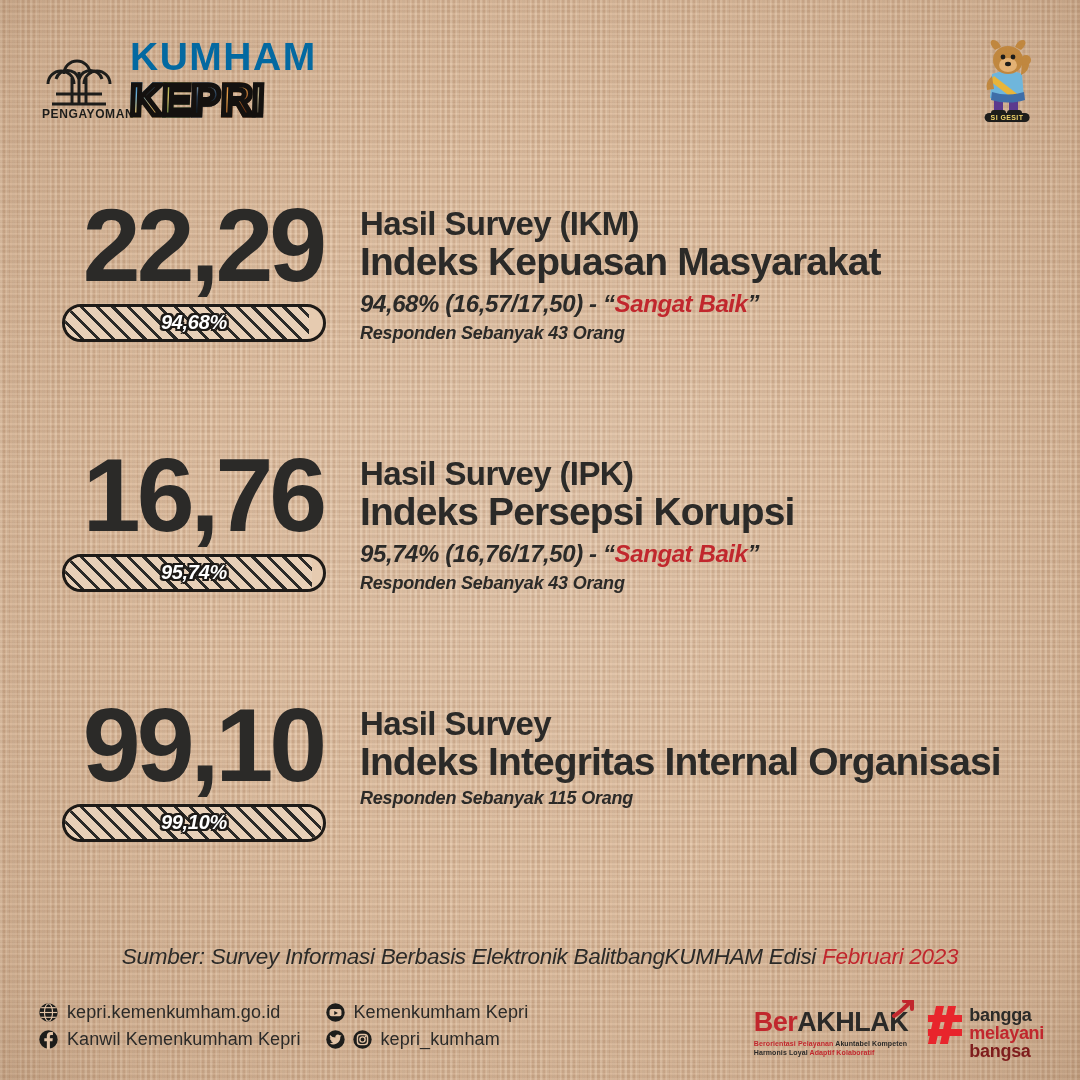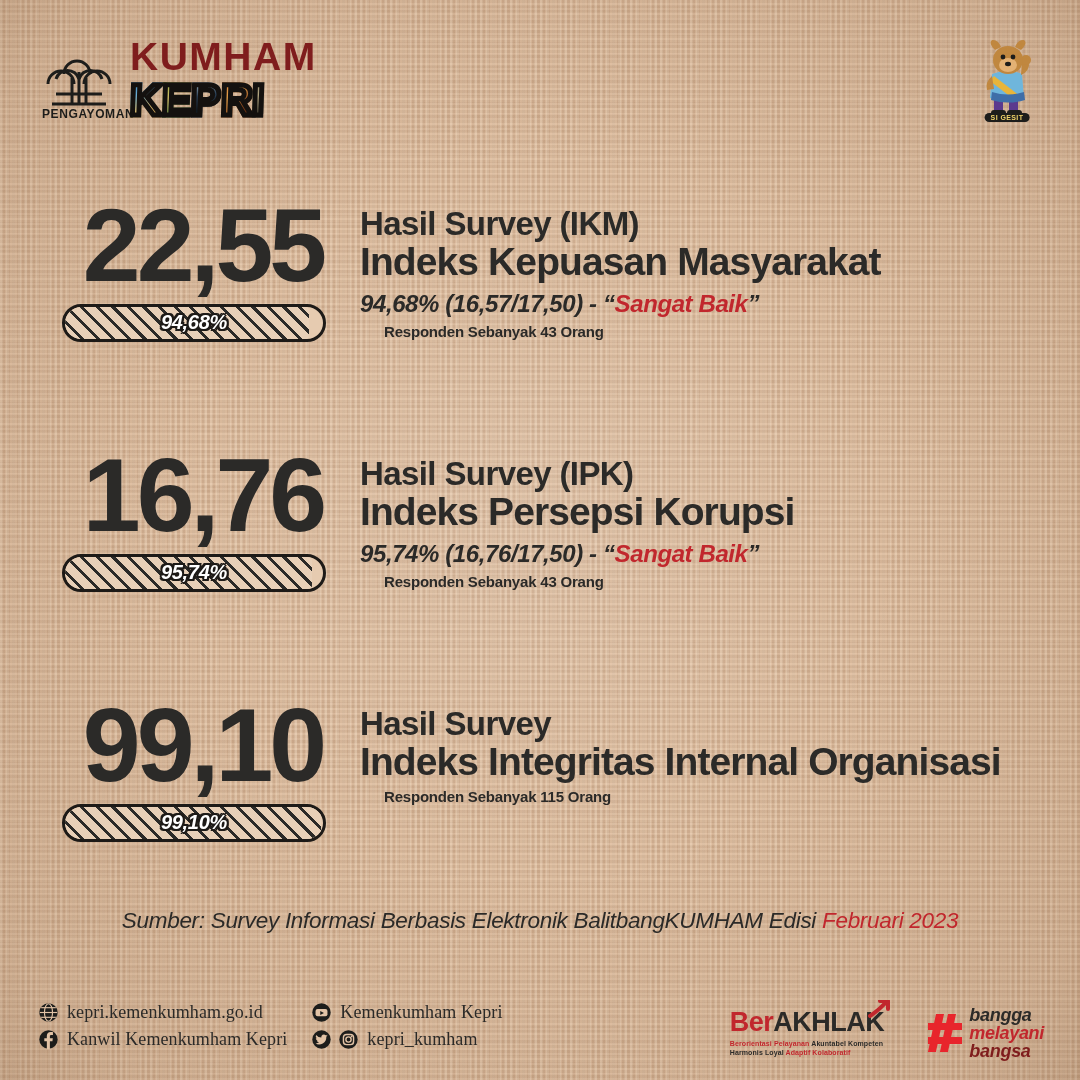--- a/index.html
+++ b/index.html
@@ -62,21 +62,21 @@
   .peng-text {
     position:absolute; bottom:-1px; left:0; width:100%;
     text-align:center; font-size:12px; font-weight:bold;
     letter-spacing:.6px; color:#1d1d1b;
     font-family:"Liberation Sans", sans-serif;
   }
 
   .wordmark { position:relative; top:2px; }
   .kumham-text {
     font-size:39px; font-weight:bold; letter-spacing:1.5px;
-    color:#7f1d1d; line-height:.98;
+    color:#0369a1; line-height:.98;
     font-family:"Liberation Sans", sans-serif;
     text-align:center;
   }
   .kepri-wrap { margin-top:2px; display:flex; }
   .kepri-letter {
     font-size:44px; font-weight:bold; line-height:1;
     letter-spacing:0px;
     -webkit-text-stroke:5px #14110f;
     paint-order:stroke fill;
     color:transparent;
@@ -152,69 +152,68 @@
   }
   .subline {
     margin-top:7px;
     font-size:24px; font-weight:bold; font-style:italic;
     color:#2b2a28; letter-spacing:-.4px;
     font-family:"Liberation Sans", sans-serif;
   }
   .subline .rating { color:#c1272d; }
   .respond {
     margin-top:5px;
-    font-size:15px; font-weight:bold; 
+    font-size:18px; font-weight:bold; font-style:italic;
     color:#2b2a28; letter-spacing:-.2px;
     font-family:"Liberation Sans", sans-serif;
-    padding-left:24px;
   }
 
   
   .source {
-    position:absolute; top:908px; left:0; width:1080px;
+    position:absolute; top:944px; left:0; width:1080px;
     text-align:center;
     font-size:22.5px; font-style:italic; color:#2b2a28;
     letter-spacing:-.3px;
     font-family:"Liberation Sans", sans-serif;
   }
   .source .date { color:#c1272d; }
 
   
   .footer { position:absolute; top:1000px; left:0; width:1080px; height:76px; }
 
   .contacts { position:absolute; left:38px; top:2px; display:flex; gap:24px; }
   .contact-col { display:flex; flex-direction:column; gap:6px; }
   .contact-row { display:flex; align-items:center; gap:8px; }
   .contact-row .icons { display:flex; align-items:center; gap:6px; }
   .contact-text {
     font-size:18px; color:#2b2a28; letter-spacing:.1px;
-    font-family:Liberation Serif, serif;
+    font-family:Liberation Sans, sans-serif;
   }
   .sicon { width:21px; height:21px; display:block; }
 
   
-  .right-logos { position:absolute; right:36px; top:6px; display:flex; align-items:center; gap:44px; }
+  .right-logos { position:absolute; right:36px; top:6px; display:flex; align-items:center; gap:20px; }
 
   .berakhlak { position:relative; text-align:left; }
   .ber-main {
     font-size:27px; font-weight:bold; line-height:1;
     letter-spacing:-.5px; color:#2b2a28;
     font-family:"Liberation Sans", sans-serif;
   }
   .ber-main .ber { color:#c1272d; }
   .ber-tag {
     margin-top:3px;
     font-size:7px; font-weight:bold; line-height:1.35;
     letter-spacing:.1px; color:#c1272d;
     font-family:"Liberation Sans", sans-serif;
   }
   .ber-tag .dark { color:#2b2a28; }
   .swoosh { position:absolute; right:-6px; top:-9px; }
 
-  .bangga { display:flex; align-items:center; gap:7px;font-style:italic; }
+  .bangga { display:flex; gap:7px; }
   .hashmark { width:34px; height:38px; }
   .bangga-text { line-height:1.0; font-family:"Liberation Sans", sans-serif; }
   .bg1 { font-size:18px; font-weight:bold; color:#2b2a28; letter-spacing:-.3px; }
   .bg2 { font-size:18px; font-weight:bold; color:#c1272d; letter-spacing:-.3px; }
   .bg3 { font-size:18px; font-weight:bold; color:#7f1d1d; letter-spacing:-.3px; }
 </style>
 </head>
 <body>
 
 <div id="poster">
@@ -283,21 +282,21 @@
         <circle cx="37" cy="21" r="2.4" fill="#1d1d1b"></circle>
         <ellipse cx="32" cy="28" rx="3" ry="2.2" fill="#1d1d1b"></ellipse>
       </svg>
       <div class="mascot-name">SI GESIT</div>
     </div>
 
     <div class="stats">
 
       <div class="stat">
         <div class="stat-left">
-          <div class="big-number">22,55</div>
+          <div class="big-number">22,29</div>
           <div class="bar">
             <div class="bar-fill" style="width: 94.68%;"></div>
             <div class="bar-label">94,68%</div>
           </div>
         </div>
         <div class="stat-right">
           <div class="title1">Hasil Survey (IKM)</div>
           <div class="title2">Indeks Kepuasan Masyarakat</div>
           <div class="subline"><span>94,68% (16,57/17,50) - “</span><span class="rating">Sangat Baik</span><span>”</span></div>
           <div class="respond">Responden Sebanyak 43 Orang</div>

